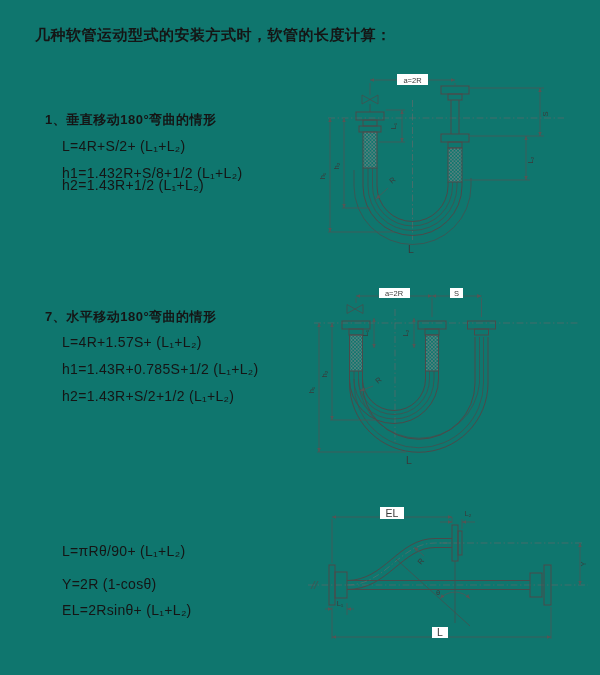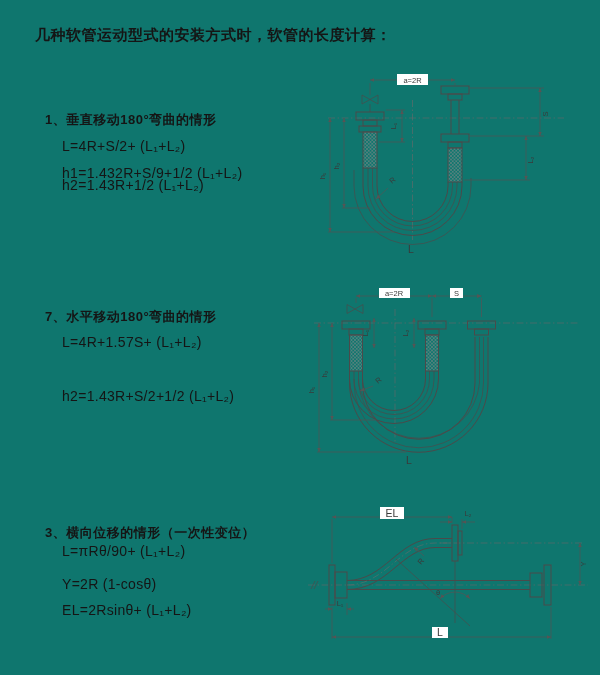--- a/index.html
+++ b/index.html
@@ -21,28 +21,28 @@
 </style>
 </head>
 <body>
 
 <div id="page">
 
   <div class="title">几种软管运动型式的安装方式时，软管的长度计算：</div>
 
   <div class="sec-heading" style="top:111px">1、垂直移动180°弯曲的情形</div>
   <div class="formula" style="top:138px">L=4R+S/2+ (L₁+L₂)</div>
-  <div class="formula" style="top:165px">h1=1.432R+S/9+1/2 (L₁+L₂)</div>
+  <div class="formula" style="top:165px">h1=1.432R+S/8+1/2 (L₁+L₂)</div>
   <div class="formula" style="top:177px">h2=1.43R+1/2 (L₁+L₂)</div>
 
   <div class="sec-heading" style="top:308px">7、水平移动180°弯曲的情形</div>
   <div class="formula" style="top:334px">L=4R+1.57S+ (L₁+L₂)</div>
+  <div class="formula" style="top:361px">h1=1.43R+0.785S+1/2 (L₁+L₂)</div>
   <div class="formula" style="top:388px">h2=1.43R+S/2+1/2 (L₁+L₂)</div>
 
-  <div class="sec-heading" style="top:524px">3、横向位移的情形（一次性变位）</div>
   <div class="formula" style="top:543px">L=πRθ/90+ (L₁+L₂)</div>
   <div class="formula" style="top:576px">Y=2R (1-cosθ)</div>
   <div class="formula" style="top:602px">EL=2Rsinθ+ (L₁+L₂)</div>
 
   <svg style="left:318px;top:72px" width="258" height="185" viewBox="0 0 258 185">
     <defs>
       <marker id="arr" viewBox="0 0 10 10" refX="9" refY="5" markerWidth="7" markerHeight="7" orient="auto-start-reverse">
         <path d="M0,1 L9,5 L0,9 z" fill="#555"></path>
       </marker>
       <pattern id="braid" width="3.5" height="3.5" patternUnits="userSpaceOnUse">

